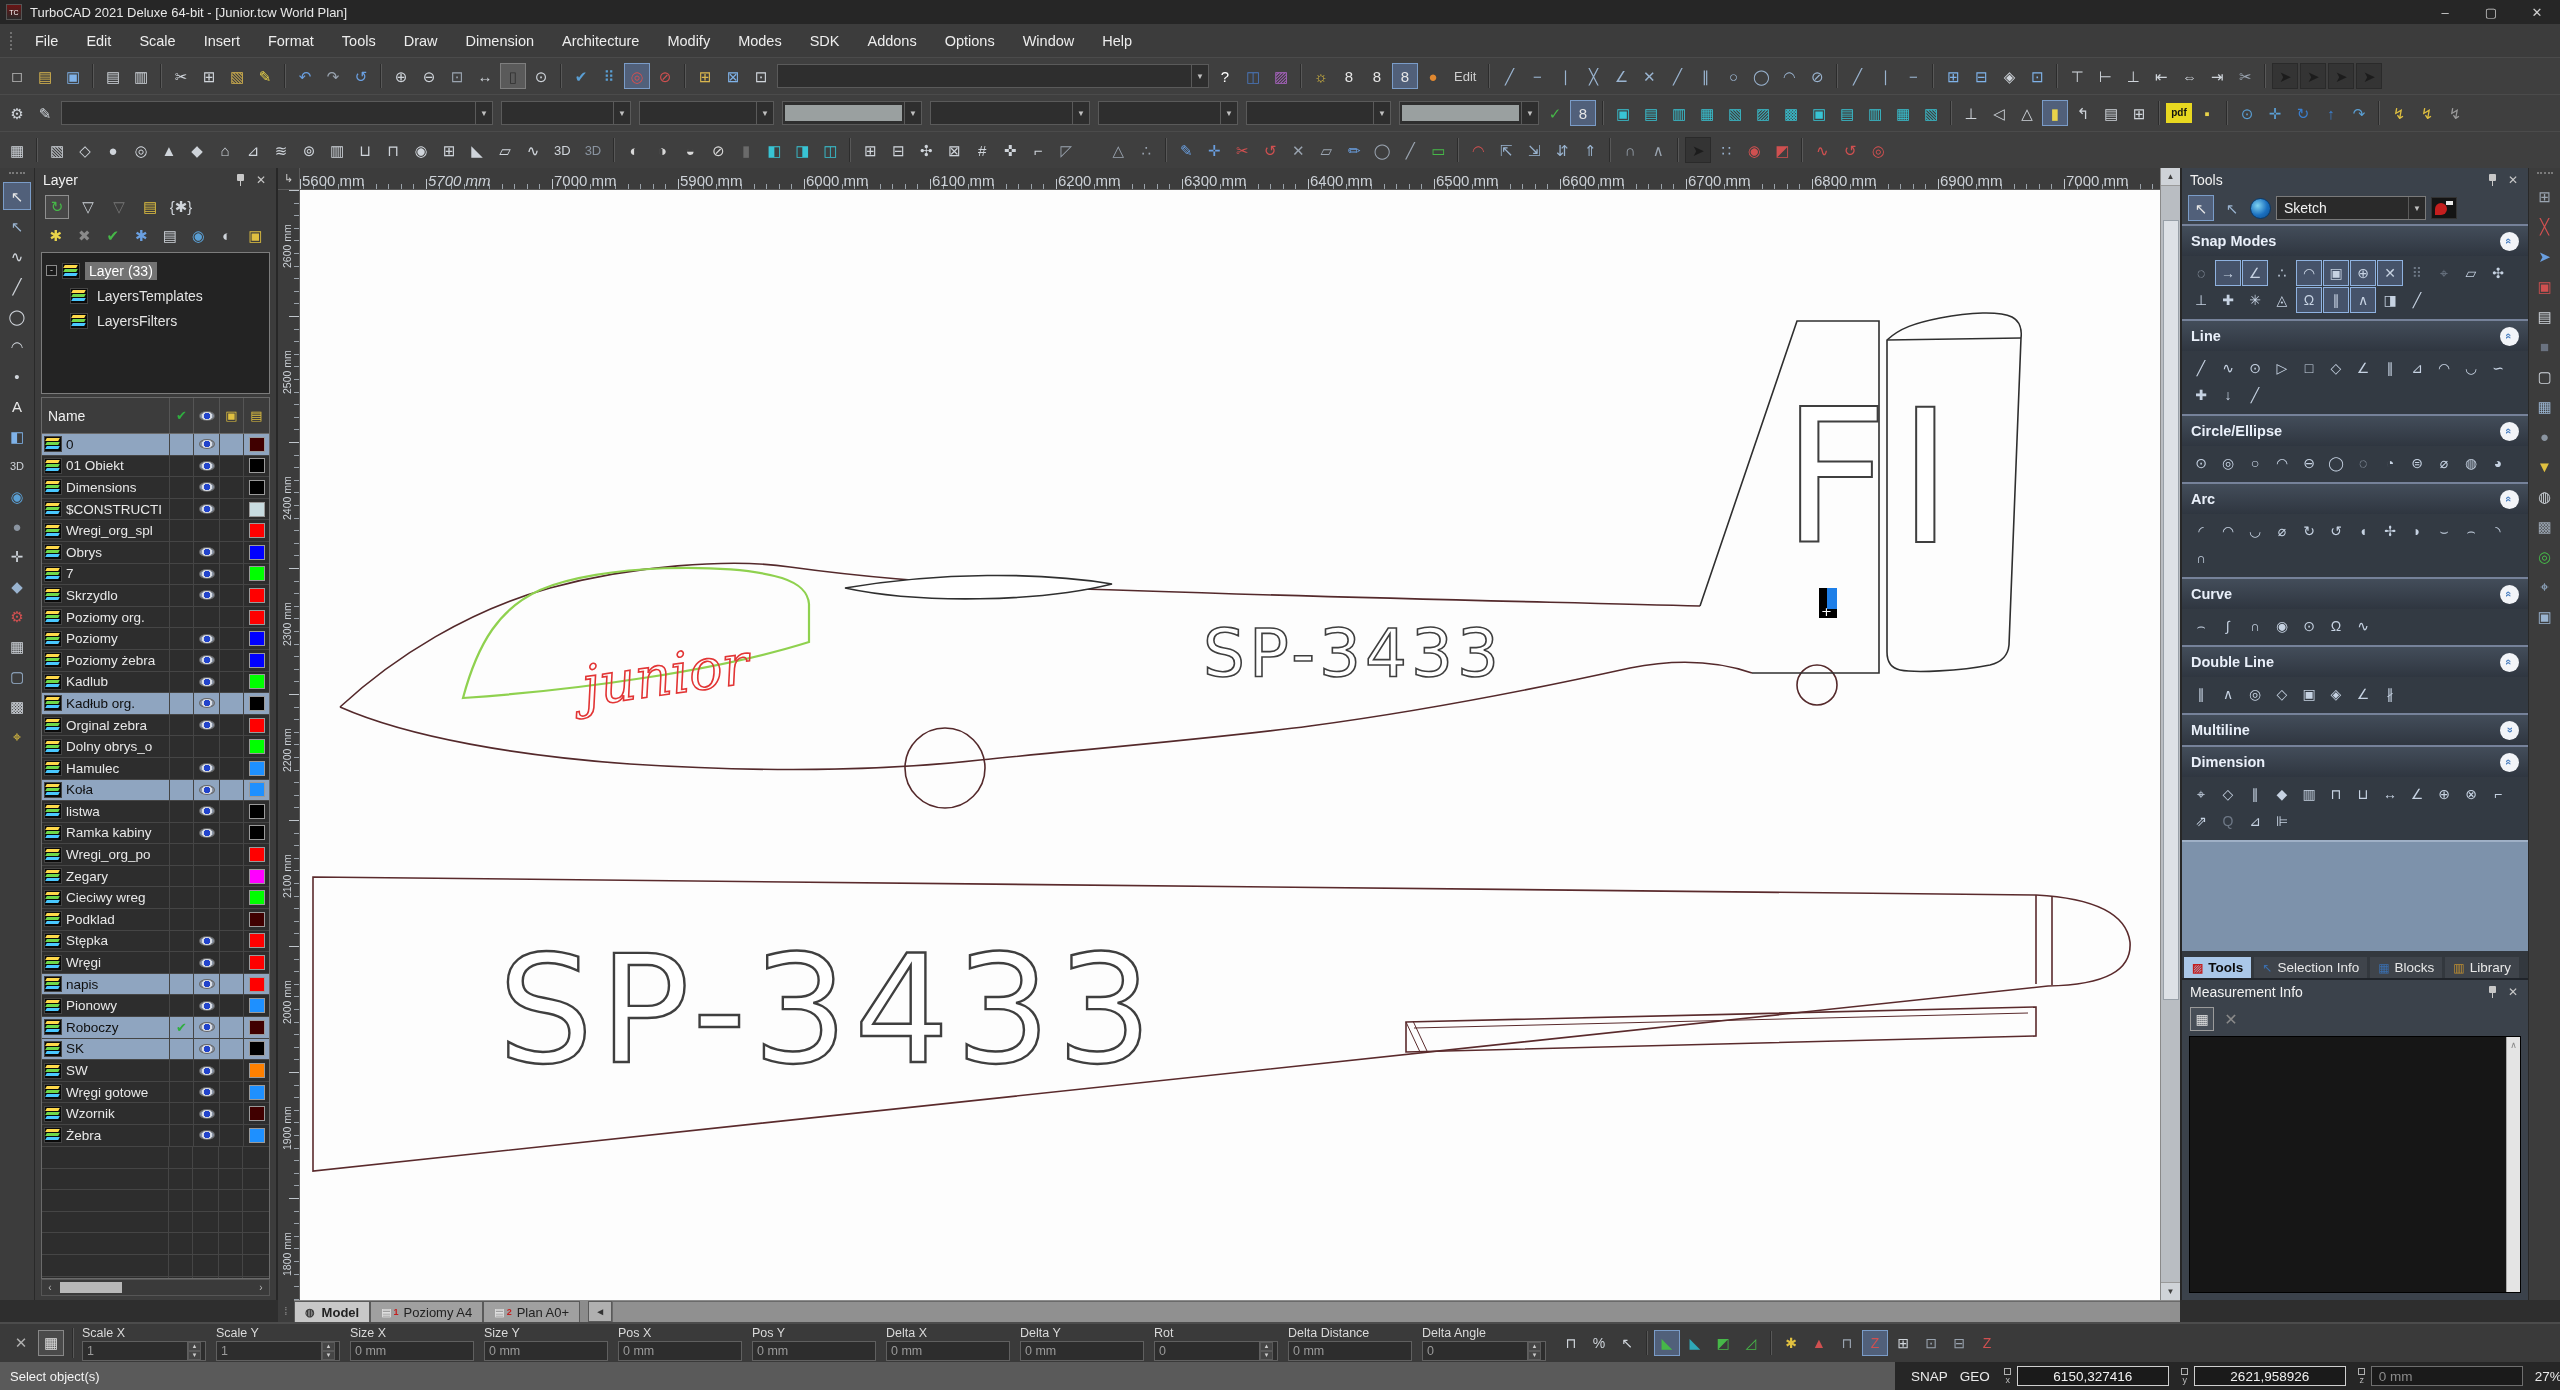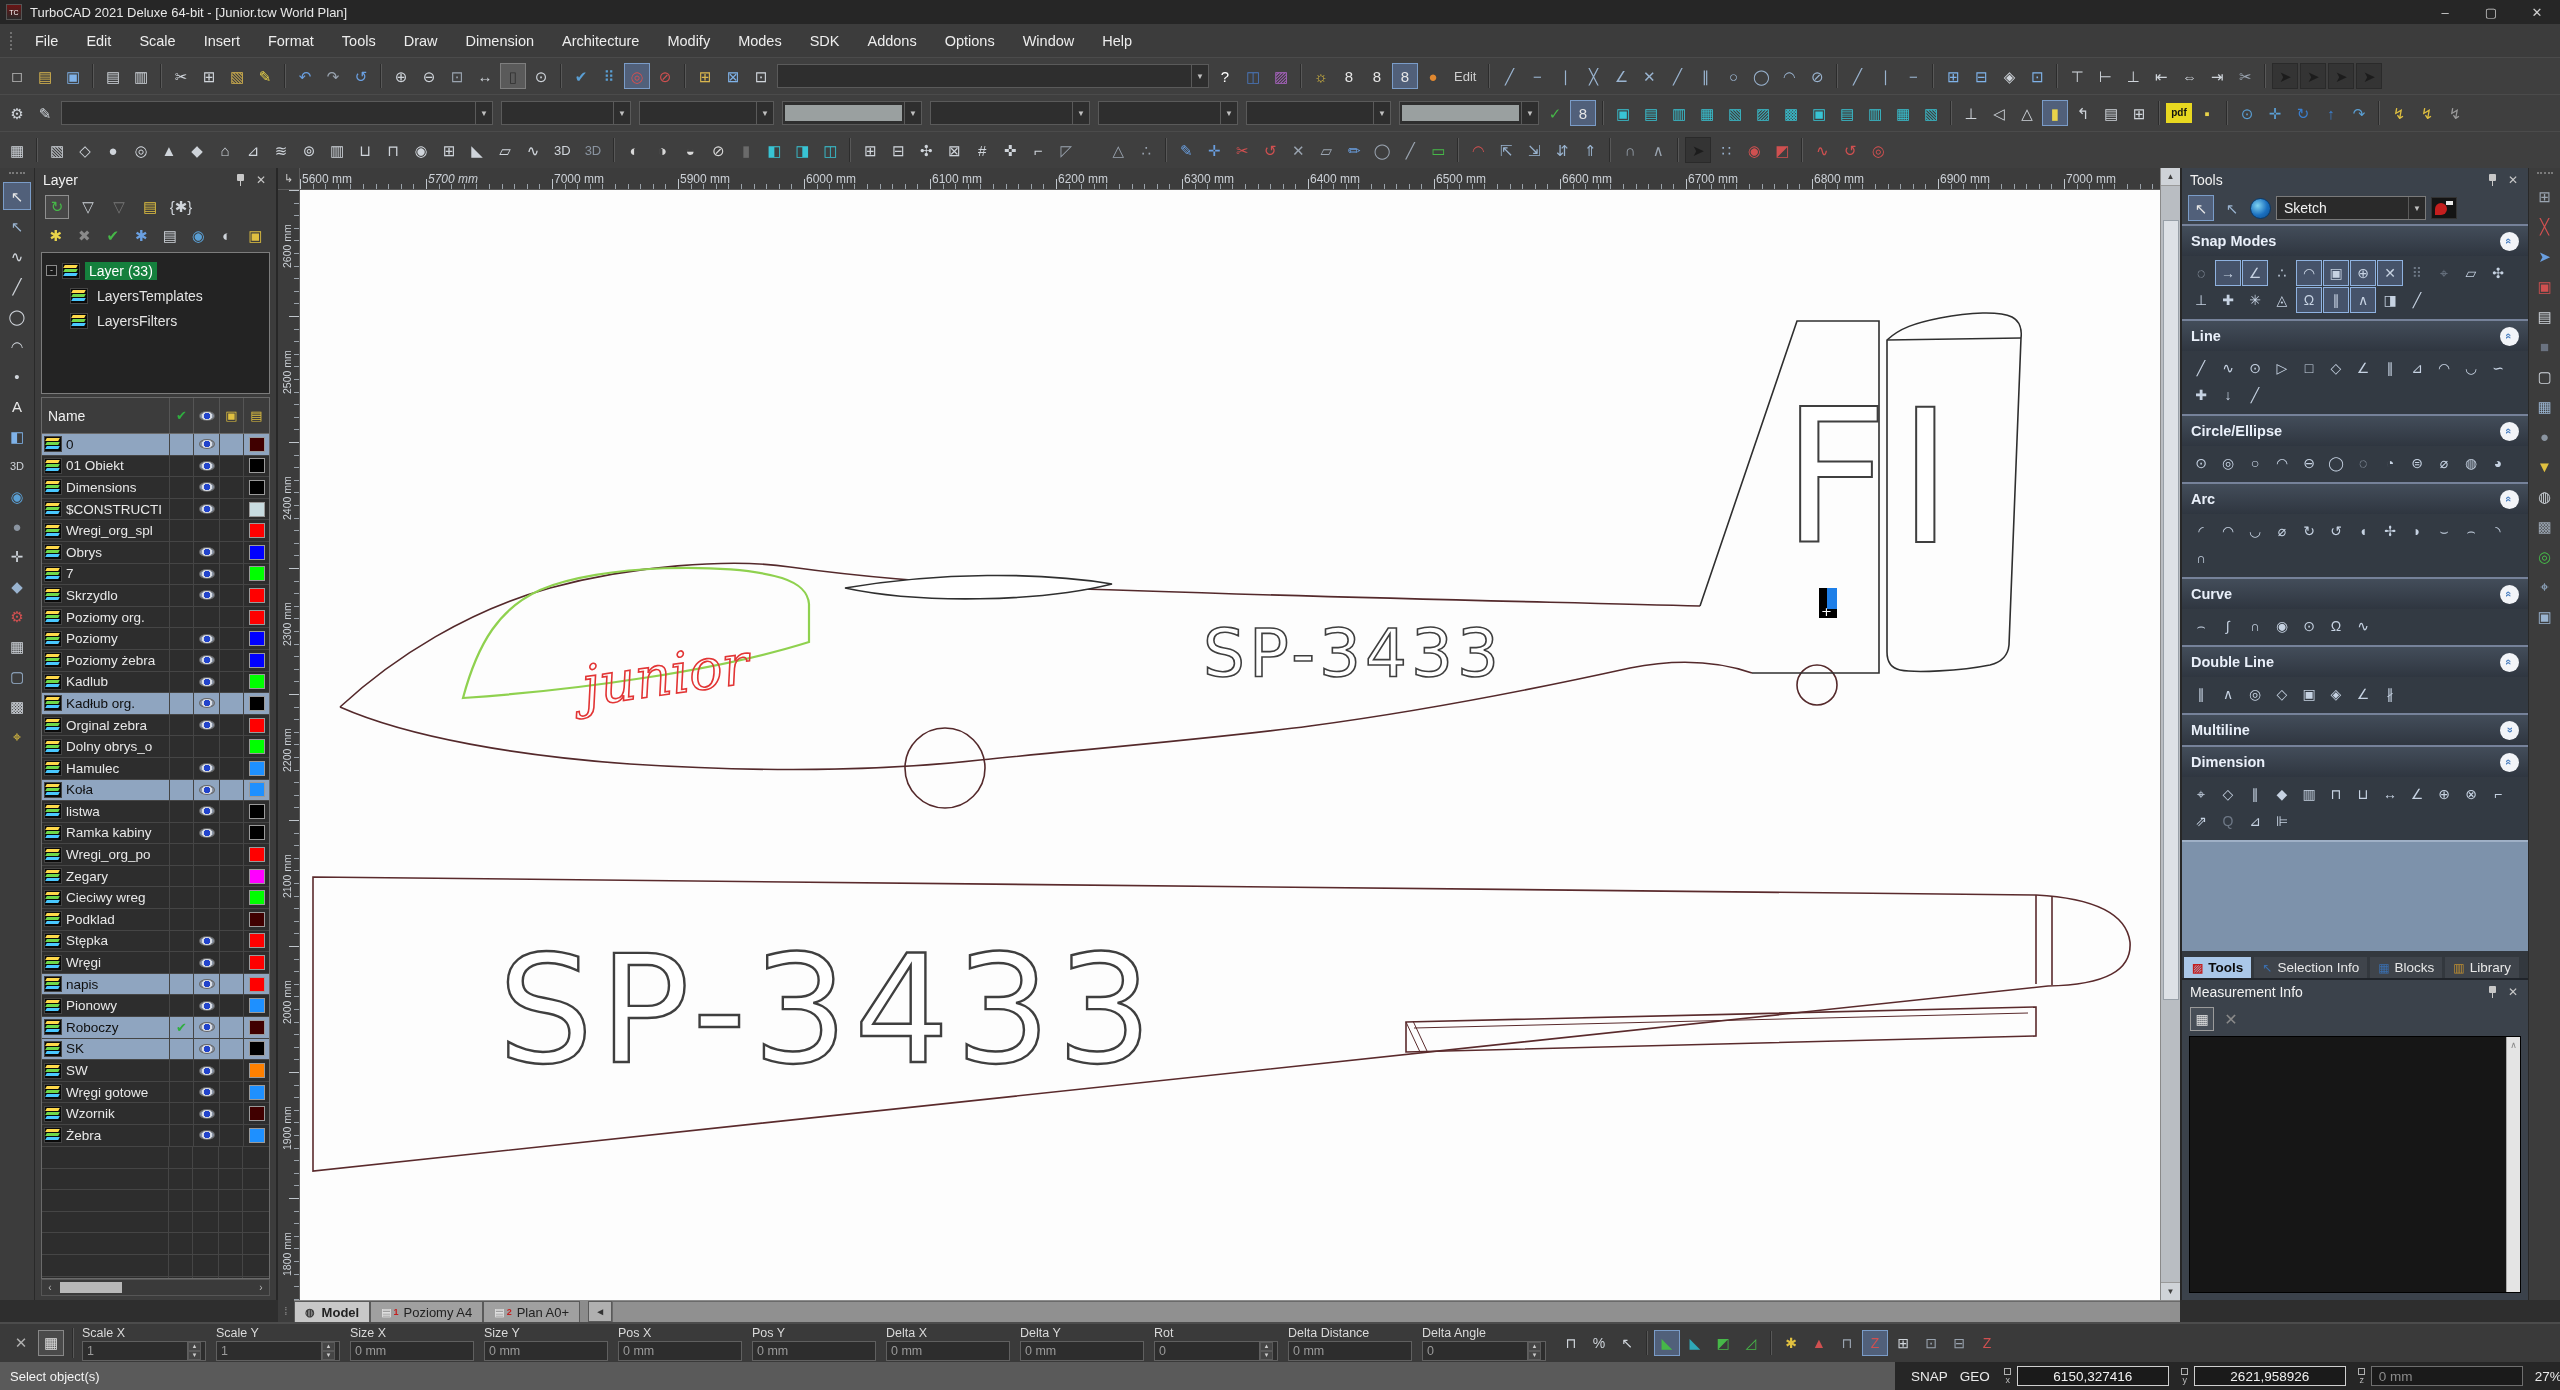--- a/index.html
+++ b/index.html
@@ -47,21 +47,21 @@
 .pin{position:relative;width:11px;height:14px;margin-left:auto}
 .pin::before{content:"";position:absolute;top:1px;left:2px;width:7px;height:7px;background:#c8c8c8;border-radius:1px}
 .pin::after{content:"";position:absolute;top:8px;left:5px;width:1px;height:5px;background:#c8c8c8}
 .pclose{width:14px;text-align:center;color:#c8c8c8;font-size:12px;margin-left:8px}
 .lrowA,.lrowB{display:flex;gap:7px;padding:1px 10px;align-items:center;height:29px;flex:none}
 .libtn{width:24px;height:24px;display:flex;align-items:center;justify-content:center;font-size:15px;border:1px solid transparent;line-height:1}
 .libtn.hl{border-color:#8f8f8f;background:#474747}
 .treebox{margin:2px 6px;background:#232323;border:1px solid #7c7c7c;height:142px;flex:none;padding:5px 4px;font-size:14px;overflow:hidden}
 .trow{display:flex;align-items:center;height:25px;gap:5px;color:#e4e4e4}
 .trow .tlabel{padding:1px 4px}
-.trow.root .tlabel{background:#15803d;color:#fff}
+.trow.root .tlabel{background:#737373;color:#fff}
 .trow.child{padding-left:24px}
 .expander{width:11px;height:11px;flex:none;border:1px solid #8a8a8a;background:#1a1a1a;color:#ccc;font-size:9px;line-height:9px;text-align:center}
 .stk{width:18px;height:16px;flex:none;background:#0a0a0a;position:relative;border:1px solid #444}
 .stk i{position:absolute;left:1px;width:13px;height:3px;transform:skewX(-28deg)}
 .stk .s1{top:1px;background:#ffd94a}.stk .s2{top:5px;background:#6fd84a}.stk .s3{top:9px;background:#49c8ff}
 .grid-head{display:flex;height:36px;flex:none;border:1px solid #6a6a6a;border-bottom:none;margin:1px 6px 0;background:#3c3c3c;font-size:14px;align-items:center;color:#f0f0f0}
 .gh-name{flex:1;padding-left:6px}
 .gh-cell{width:24px;display:flex;align-items:center;justify-content:center;border-left:1px solid #555;height:100%;font-size:13px}
 .gh-cell.w26{width:26px}
 .lrows{margin:0 6px;border:1px solid #6a6a6a;flex:1;overflow:hidden;background:#2d2d2d;display:flex;flex-direction:column}
@@ -79,21 +79,21 @@
 .lhscroll{height:17px;flex:none;margin:0 6px 4px;background:#3a3a3a;border:1px solid #565656;display:flex;align-items:center;font-size:10px;color:#bbb}
 .lh-btn{width:16px;text-align:center}
 .lh-thumb{width:62px;height:11px;background:#b8b8b8;margin-left:2px}
 
 
 .canvas-col{position:absolute;top:168px;left:278px;width:1902px;bottom:90px;background:#fdfdfd}
 .corner{position:absolute;top:0;left:0;width:22px;height:22px;background:#3c3c3c;border-right:1px solid #5a5a5a;border-bottom:1px solid #5a5a5a;color:#ccc;font-size:11px;display:flex;align-items:center;justify-content:center}
 .hruler{position:absolute;top:0;left:22px;right:20px;height:22px;background:#3c3c3c;border-bottom:1px solid #5a5a5a;overflow:hidden}
 .hruler .minor{position:absolute;bottom:0;left:0;right:0;height:5px;background:repeating-linear-gradient(90deg,#9aa2aa 0 1px,transparent 1px 12.6px)}
 .hruler .major{position:absolute;bottom:0;left:0;right:0;height:10px;background:repeating-linear-gradient(90deg,#c0c6cc 0 1px,transparent 1px 126px)}
-.hlab{position:absolute;top:4px;font-size:12px;color:#cdd2d8;white-space:nowrap}
+.hlab{position:absolute;top:4px;font-size:15px;color:#cdd2d8;white-space:nowrap}
 .vruler{position:absolute;top:22px;left:0;width:22px;bottom:0;background:#3c3c3c;border-right:1px solid #5a5a5a;overflow:hidden}
 .vruler .minor{position:absolute;right:0;top:0;bottom:0;width:5px;background:repeating-linear-gradient(180deg,#9aa2aa 0 1px,transparent 1px 12.6px)}
 .vruler .major{position:absolute;right:0;top:0;bottom:0;width:10px;background:repeating-linear-gradient(180deg,#c0c6cc 0 1px,transparent 1px 126px)}
 .vlab{position:absolute;left:3px;font-size:10.5px;color:#cdd2d8;transform-origin:0 0;transform:rotate(-90deg);white-space:nowrap}
 .canvas{position:absolute;top:22px;left:22px;right:20px;bottom:0;background:#fdfdfd;overflow:hidden}
 .canvas svg{width:100%;height:100%;display:block}
 .vscroll{position:absolute;top:0;right:0;width:20px;bottom:0;background:#b9bdc2;border-left:1px solid #8a8a8a;display:flex;flex-direction:column;align-items:center}
 .vs-btn{height:18px;width:100%;flex:none;display:flex;align-items:center;justify-content:center;color:#3f3f3f;font-size:8px;background:#cfd3d8;border-bottom:1px solid #9a9a9a}
 .vs-btn.bot{margin-top:auto;border-top:1px solid #9a9a9a;border-bottom:none}
 .vs-thumb{margin-top:34px;height:780px;width:16px;flex:none;background:#dde1e6;border:1px solid #98a0a8}

